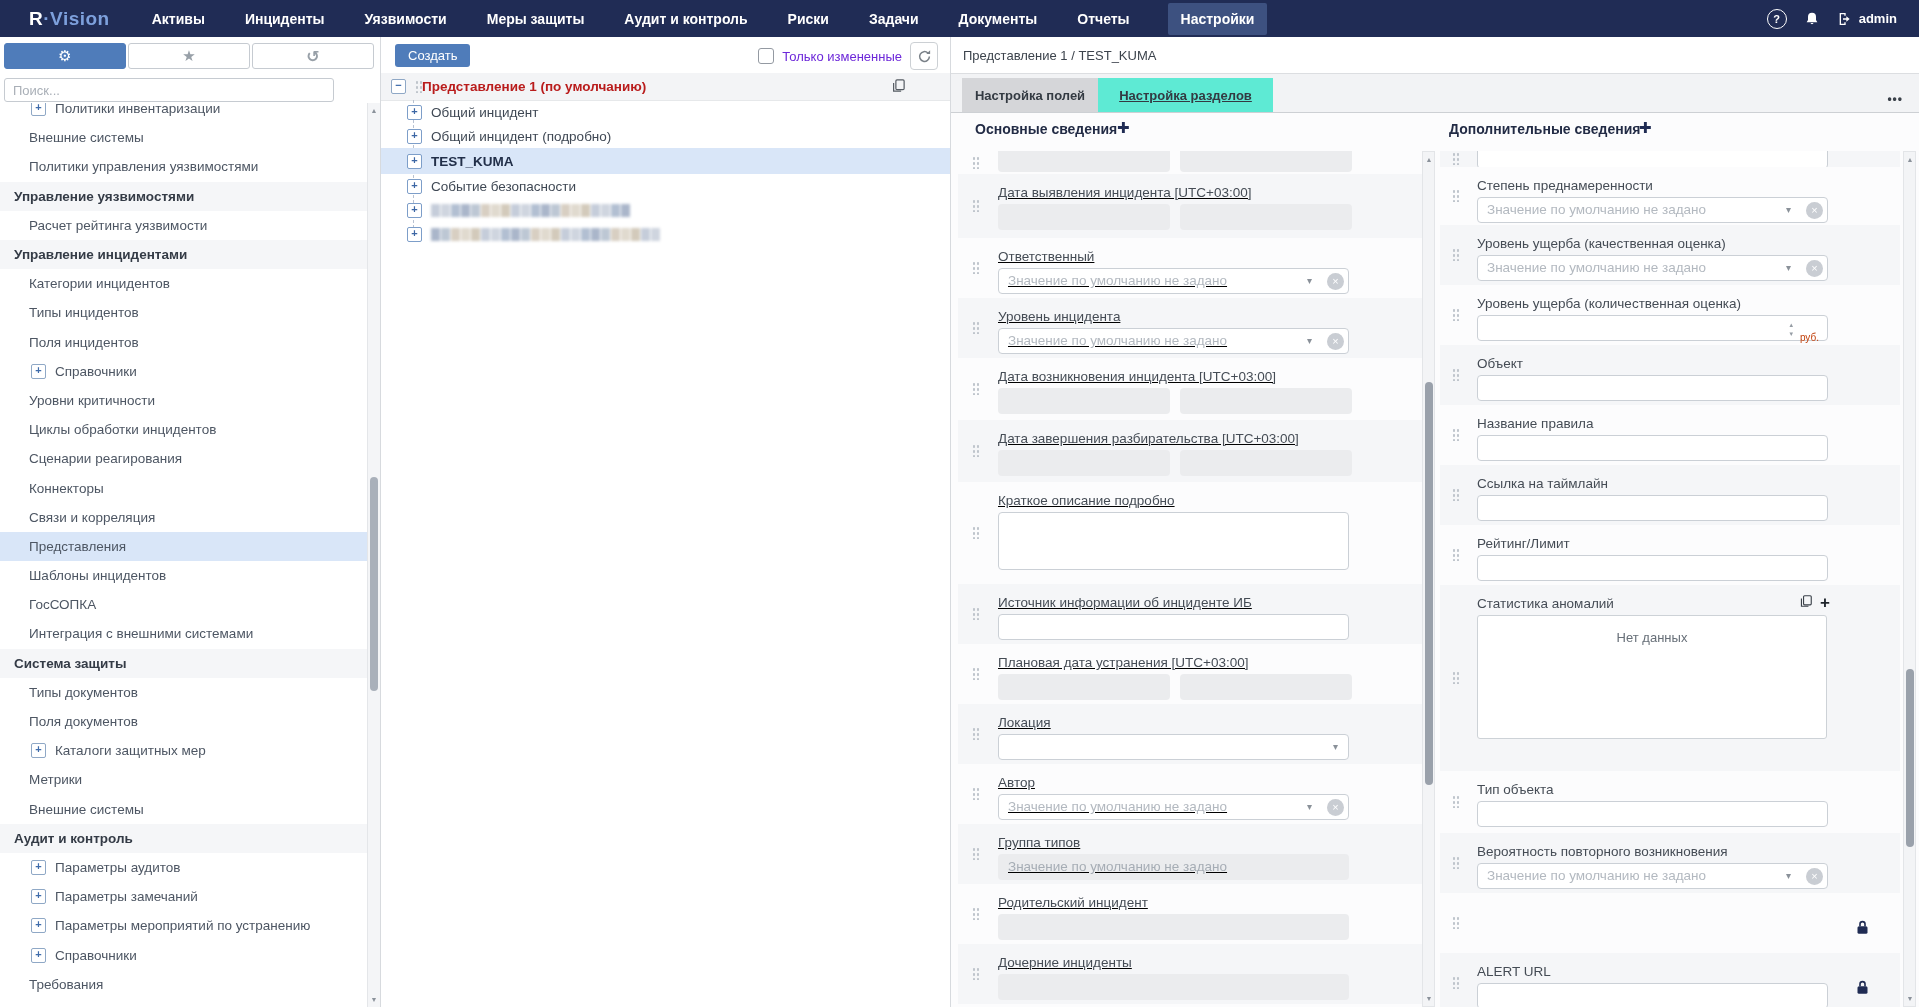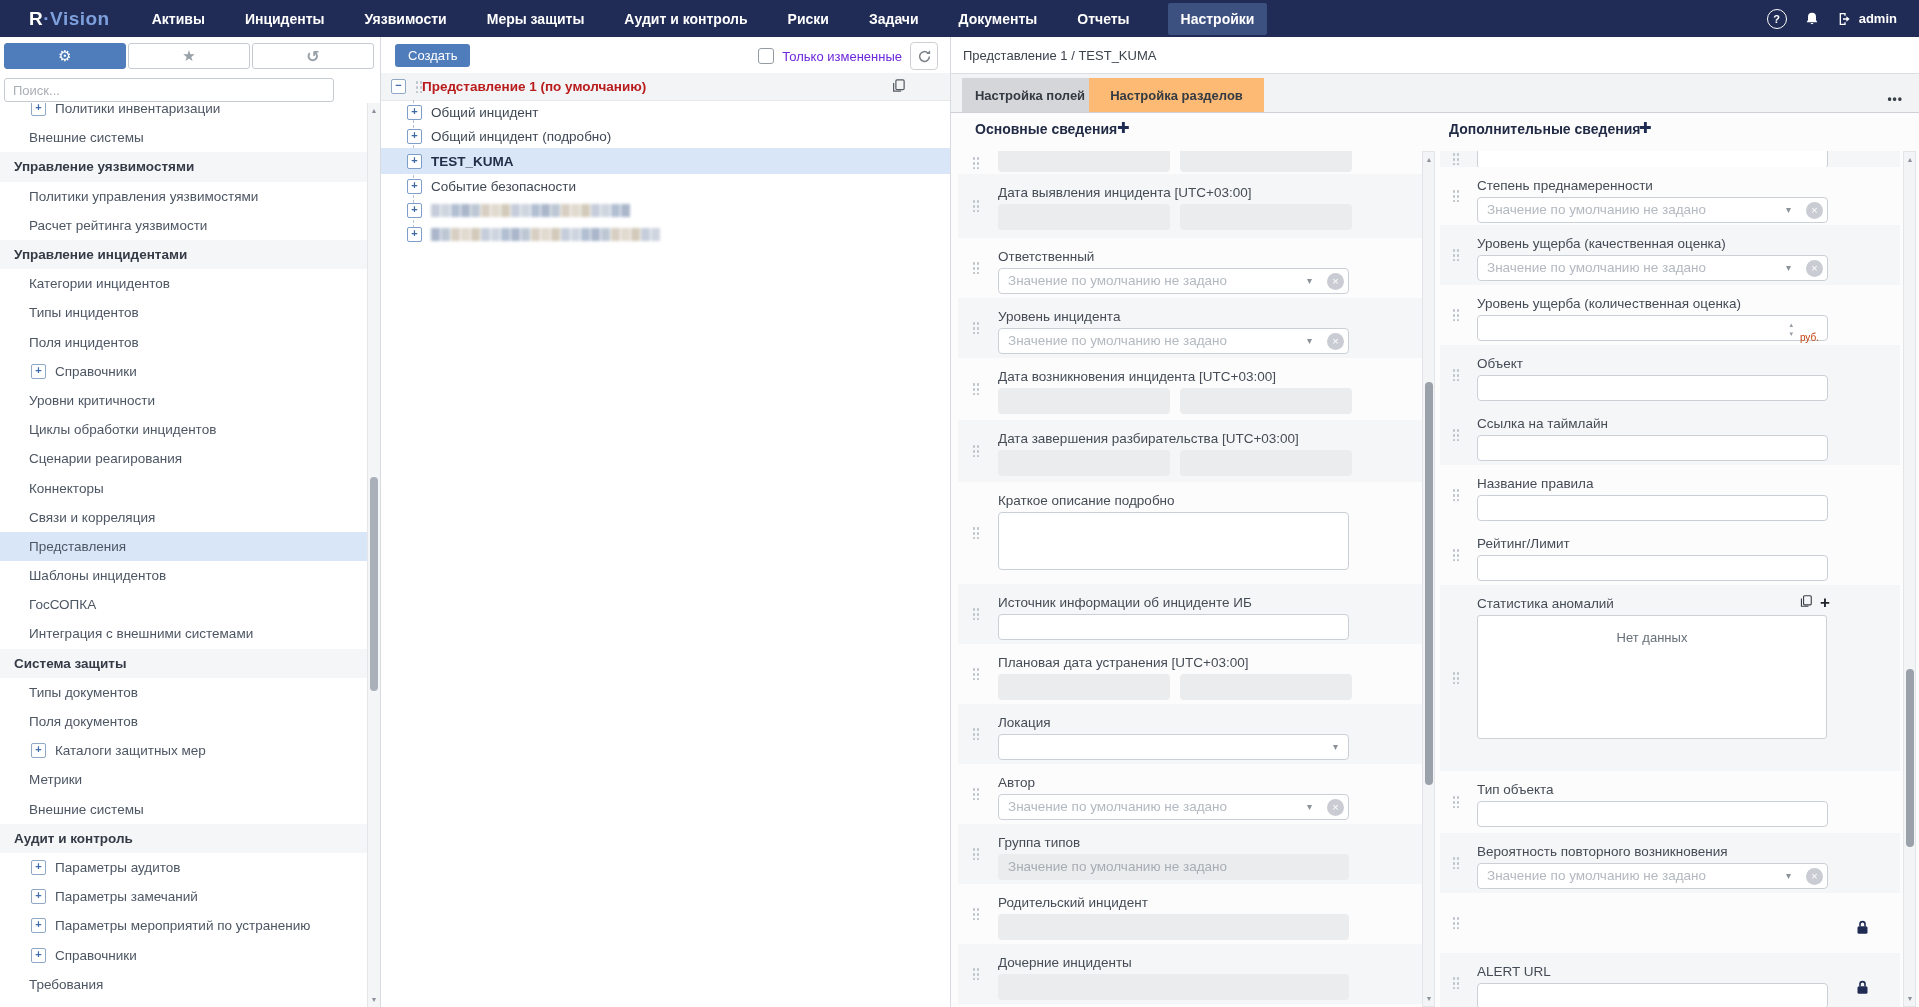--- a/index.html
+++ b/index.html
@@ -158,25 +158,25 @@
   </div>
   <input class="search" placeholder="Поиск..." style="">
   <div class="side-list" id="side-list">
       <div class="srow plus">
         <span class="pbox">+</span>
         <span>Политики инвентаризации</span>
       </div>
       <div class="srow item">
         <span>Внешние системы</span>
       </div>
+      <div class="srow item">
+        <span>Политики управления уязвимостями</span>
+      </div>
       <div class="srow header">
         <span>Управление уязвимостями</span>
-      </div>
-      <div class="srow item">
-        <span>Политики управления уязвимостями</span>
       </div>
       <div class="srow item">
         <span>Расчет рейтинга уязвимости</span>
       </div>
       <div class="srow header">
         <span>Управление инцидентами</span>
       </div>
       <div class="srow item">
         <span>Категории инцидентов</span>
       </div>
@@ -367,29 +367,29 @@
       </div>
     </div>
 </div>
 
 <div class="mainpanel">
   <div class="crumbrow">
     <span>Представление 1 / TEST_KUMA</span>
   </div>
   <div class="tabrow">
     <div class="ptab" id="ptab0" style="left:11px;width:136px;background:#d5d6d9;">Настройка полей</div>
-    <div class="ptab" id="ptab1" style="left:138px;width:175px;background:#fdba74;">Настройка разделов</div>
+    <div class="ptab" id="ptab1" style="left:147px;width:175px;background:#5eead4;text-decoration:underline;">Настройка разделов</div>
     <div class="dotsmenu">•••</div>
   </div>
   <div class="content">
     <div class="colhead" style="left:24px;">Основные сведения</div>
     <div class="colplus" style="left:166px;">✚</div>
     <div class="colhead" style="left:498px;">Дополнительные сведения</div>
     <div class="colplus" style="left:688px;">✚</div>
-    <div class="rows rows-left" id="rows-left" style="left:7px;width:464px;">
+    <div class="rows rows-left" id="rows-left" style="left:7px;width:464px;text-decoration:underline;">
         <div class="frow cuthide" style="height: 23px; padding-top: 0px;">
           <div class="dots hdl"></div>
           <div class="fwrap">
             <div class="fbody" style="margin-top: -5px;">
               <div class="dates">
                 <div class="gbox"></div>
                 <div class="gbox"></div>
               </div>
             </div>
           </div>
@@ -581,31 +581,31 @@
             </div>
           </div>
         </div>
         <div class="frow gray" style="height: 60px;">
           <div class="dots hdl"></div>
           <div class="fwrap">
             <span class="flabel">Объект</span>
             <div class="fbody"><input class="winput" style=""></div>
           </div>
         </div>
+        <div class="frow" style="height: 60px;">
+          <div class="dots hdl"></div>
+          <div class="fwrap">
+            <span class="flabel">Название правила</span>
+            <div class="fbody"><input class="winput" style=""></div>
+          </div>
+        </div>
         <div class="frow gray" style="height: 60px;">
           <div class="dots hdl"></div>
           <div class="fwrap">
             <span class="flabel">Ссылка на таймлайн</span>
-            <div class="fbody"><input class="winput" style=""></div>
-          </div>
-        </div>
-        <div class="frow" style="height: 60px;">
-          <div class="dots hdl"></div>
-          <div class="fwrap">
-            <span class="flabel">Название правила</span>
             <div class="fbody"><input class="winput" style=""></div>
           </div>
         </div>
         <div class="frow" style="height: 60px;">
           <div class="dots hdl"></div>
           <div class="fwrap">
             <span class="flabel">Рейтинг/Лимит</span>
             <div class="fbody"><input class="winput" style=""></div>
           </div>
         </div>

